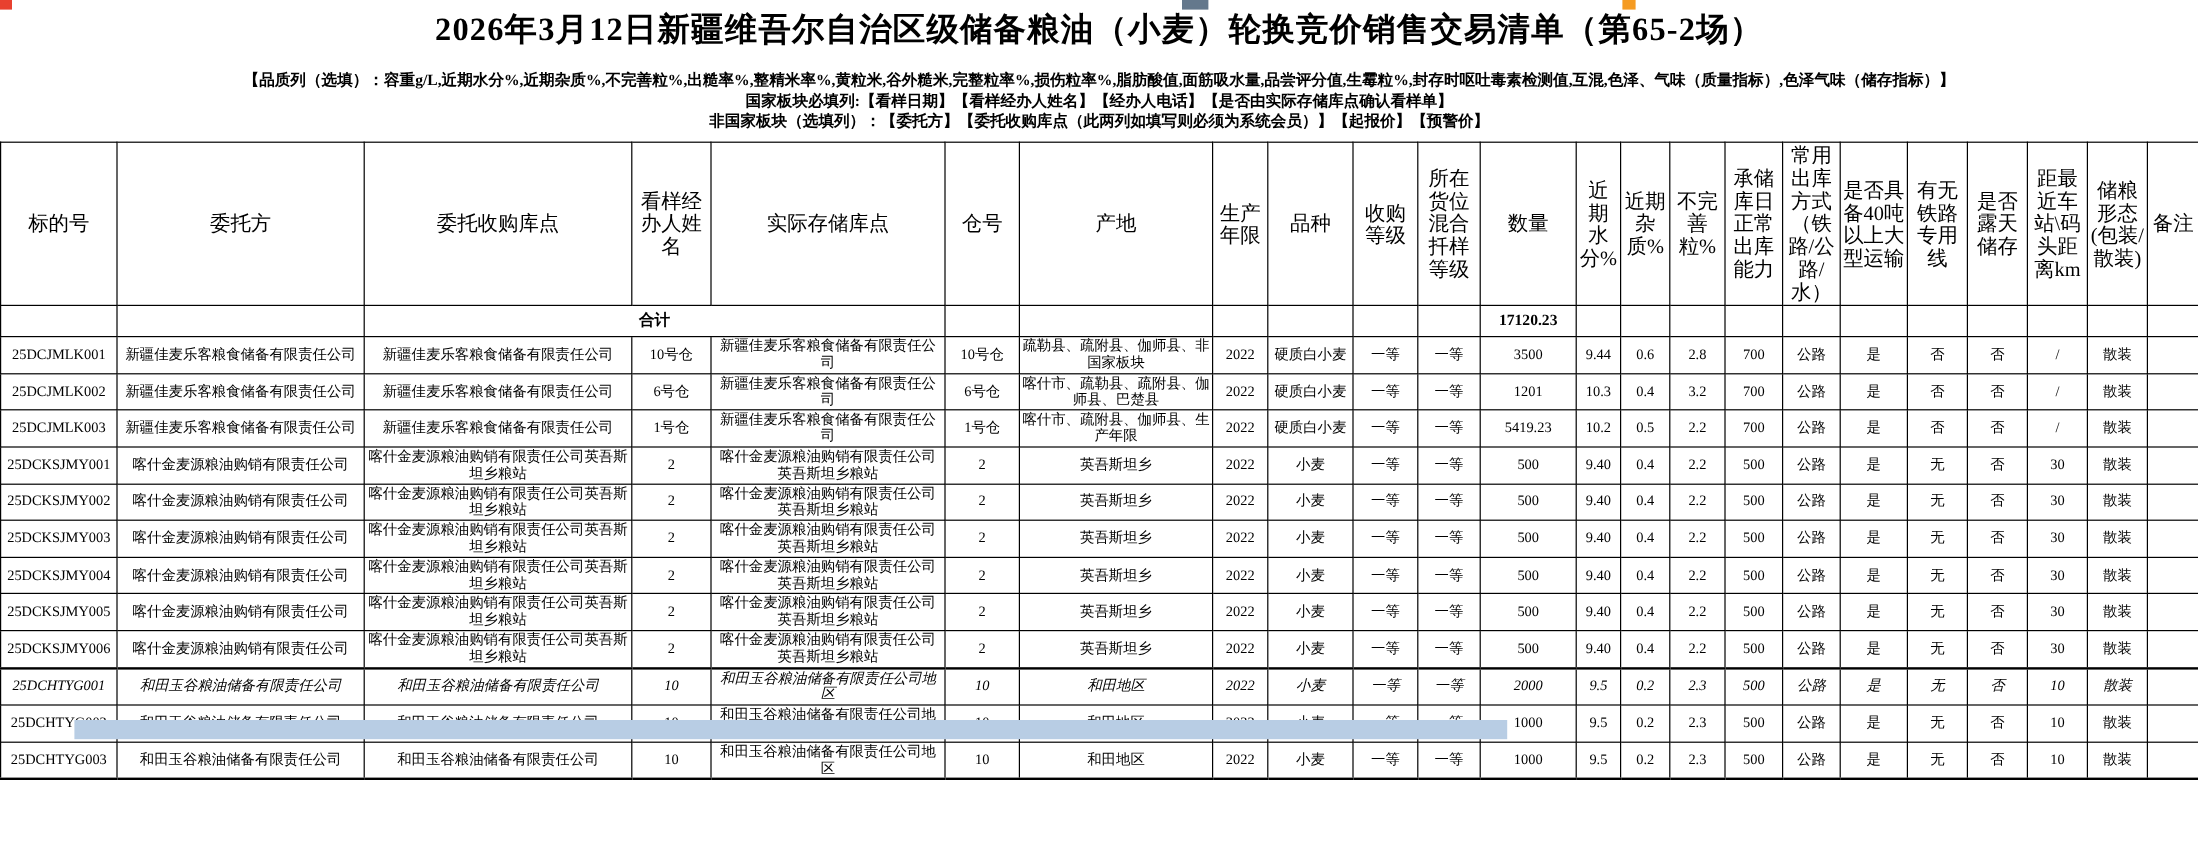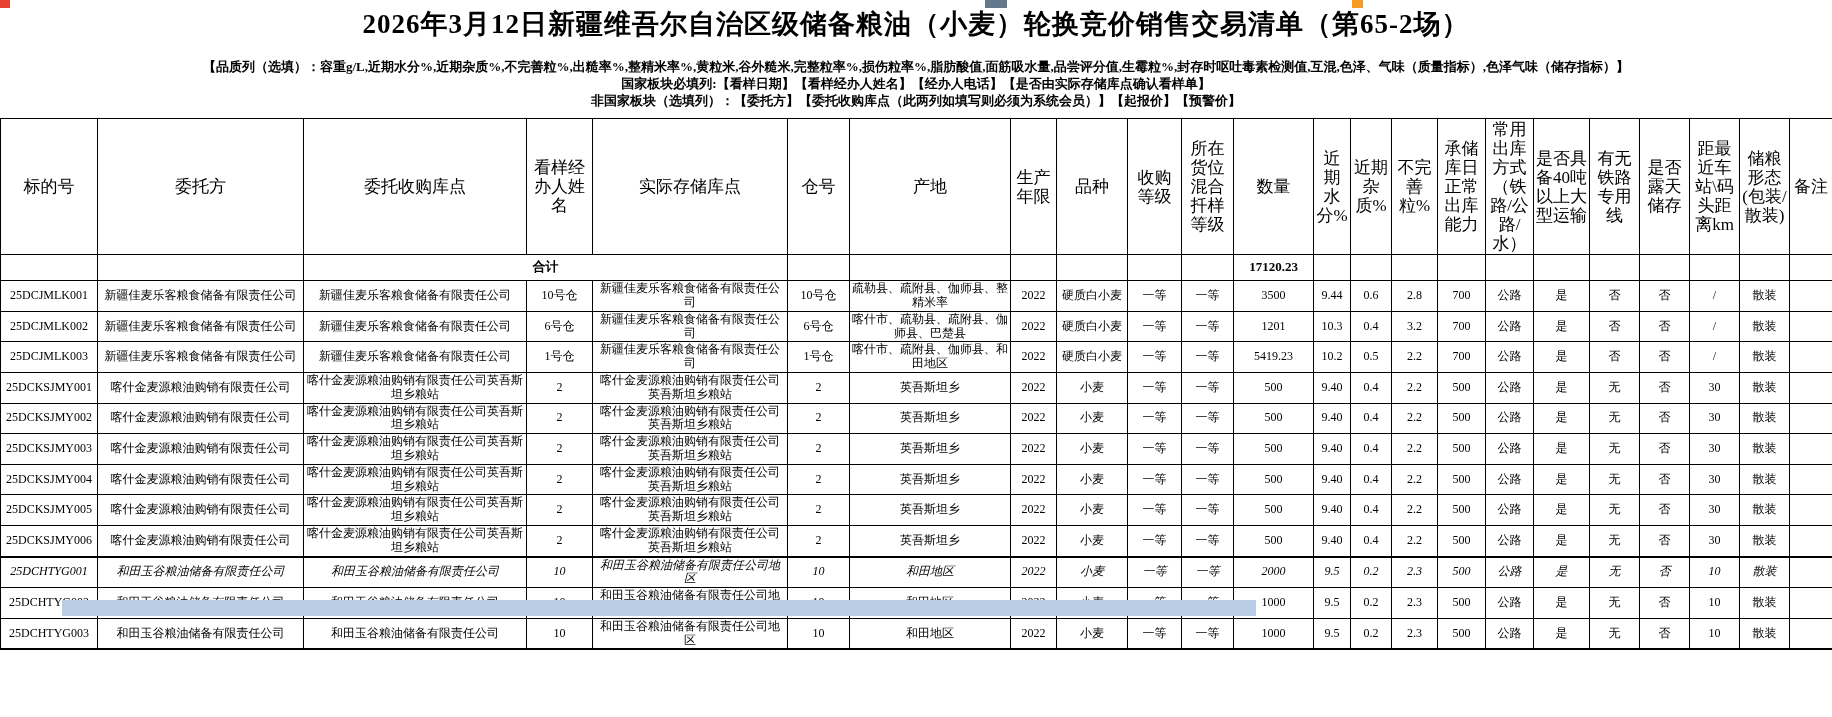--- a/index.html
+++ b/index.html
@@ -143,21 +143,21 @@
           <td></td>
           <td></td>
         </tr>
         <tr>
           <td>25DCJMLK001</td>
           <td>新疆佳麦乐客粮食储备有限责任公司</td>
           <td>新疆佳麦乐客粮食储备有限责任公司</td>
           <td>10号仓</td>
           <td>新疆佳麦乐客粮食储备有限责任公司</td>
           <td>10号仓</td>
-          <td>疏勒县、疏附县、伽师县、整精米率</td>
+          <td>疏勒县、疏附县、伽师县、非国家板块</td>
           <td>2022</td>
           <td>硬质白小麦</td>
           <td>一等</td>
           <td>一等</td>
           <td>3500</td>
           <td>9.44</td>
           <td>0.6</td>
           <td>2.8</td>
           <td>700</td>
           <td>公路</td>
@@ -193,21 +193,21 @@
           <td>散装</td>
           <td></td>
         </tr>
         <tr>
           <td>25DCJMLK003</td>
           <td>新疆佳麦乐客粮食储备有限责任公司</td>
           <td>新疆佳麦乐客粮食储备有限责任公司</td>
           <td>1号仓</td>
           <td>新疆佳麦乐客粮食储备有限责任公司</td>
           <td>1号仓</td>
-          <td>喀什市、疏附县、伽师县、和田地区</td>
+          <td>喀什市、疏附县、伽师县、生产年限</td>
           <td>2022</td>
           <td>硬质白小麦</td>
           <td>一等</td>
           <td>一等</td>
           <td>5419.23</td>
           <td>10.2</td>
           <td>0.5</td>
           <td>2.2</td>
           <td>700</td>
           <td>公路</td>

